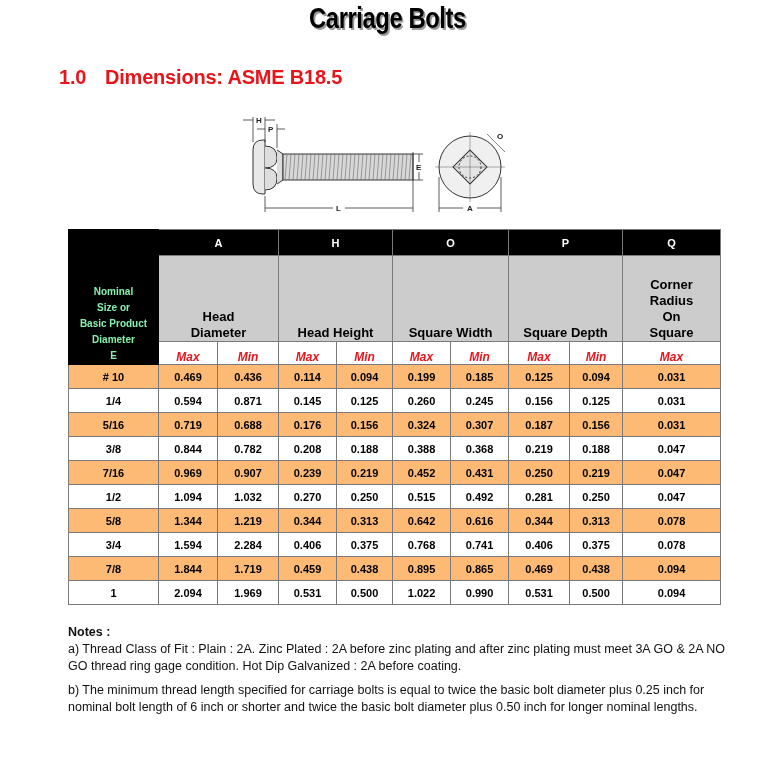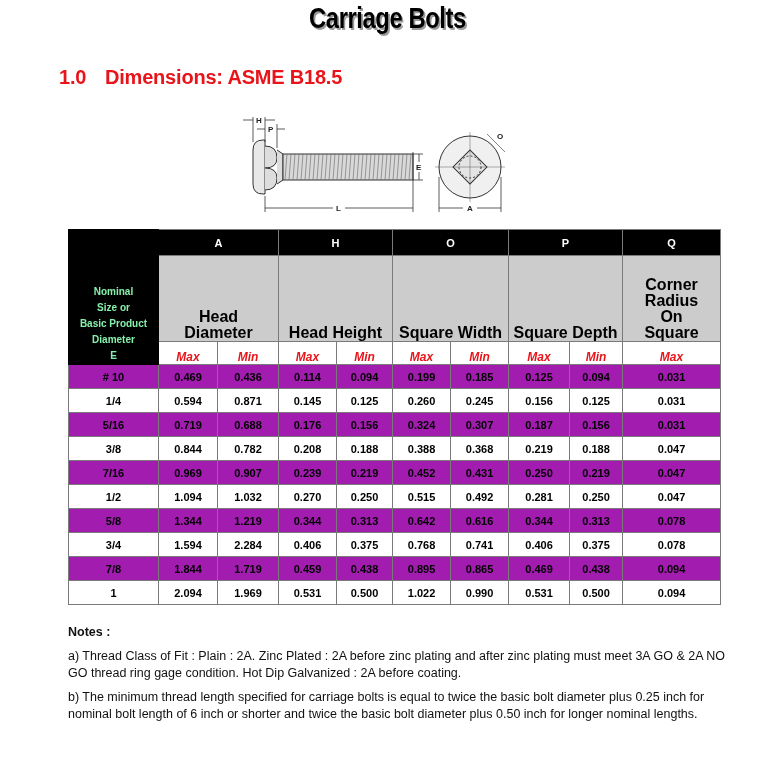--- a/index.html
+++ b/index.html
@@ -15,27 +15,27 @@
     color: #e8141a; letter-spacing: -0.2px;
   }
   .section .num { display: inline-block; width: 46px; margin-left: 37px; }
   .diagram { position: absolute; left: 235px; top: 112px; width: 280px; height: 105px; }
   table.dims {
     position: absolute; left: 68px; top: 229px; width: 652px;
     border-collapse: collapse; font-size: 11px; font-weight: bold; table-layout: fixed;
   }
   table.dims td { border: 1px solid #7a7a7a; text-align: center; padding: 0; }
   .letters td { background: #000; color: #fff; height: 25px; border-color: #000; font-size: 11px; }
-  .names td { background: #cccccc; height: 85px; vertical-align: bottom; padding-bottom: 3px; line-height: 16px; font-size: 16px; }
+  .names td { background: #cccccc; height: 85px; vertical-align: bottom; padding-bottom: 3px; line-height: 16px; font-size: 13px; }
   td.nominal { background: #000 !important; color: #86efac; vertical-align: bottom; line-height: 16px; font-size: 10px; padding-bottom: 3px; border-color: #000 !important; margin-top: 24px; }
   .maxmin td { background: #fff; color: #e8141a; height: 22px; font-size: 12px; vertical-align: bottom; padding-bottom: 1px; font-style: italic; }
   .row td { height: 23px; }
-  .row.shade td { background: #a21caf; }
+  .row.shade td { background: #fdba74; }
   .notes { position: absolute; left: 68px; top: 624px; width: 680px; font-size: 12.5px; line-height: 17px; color: #111; }
-  .notes .head { font-weight: bold; margin-bottom: 7px; }
+  .notes .head { font-weight: bold; margin-bottom: 0; }
   .notes p { margin: 0 10px 7px 0; }
 </style>
 </head>
 <body>
 
 <div class="title">Carriage Bolts</div>
 
 <div class="section">
   <span class="num">1.0</span><span>Dimensions: ASME B18.5</span>
 </div>

